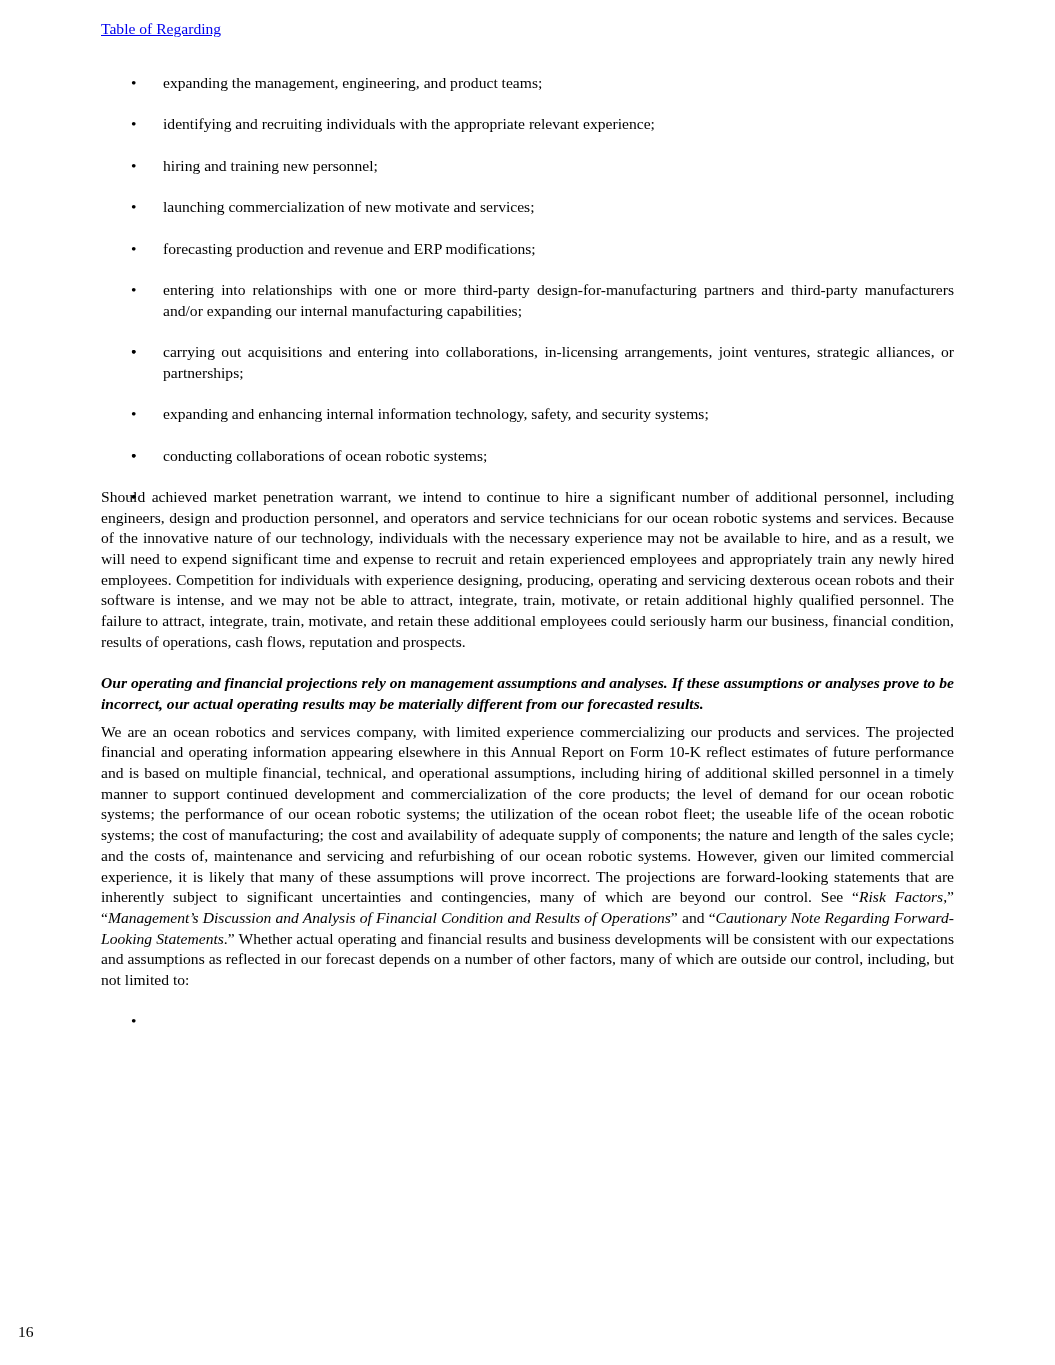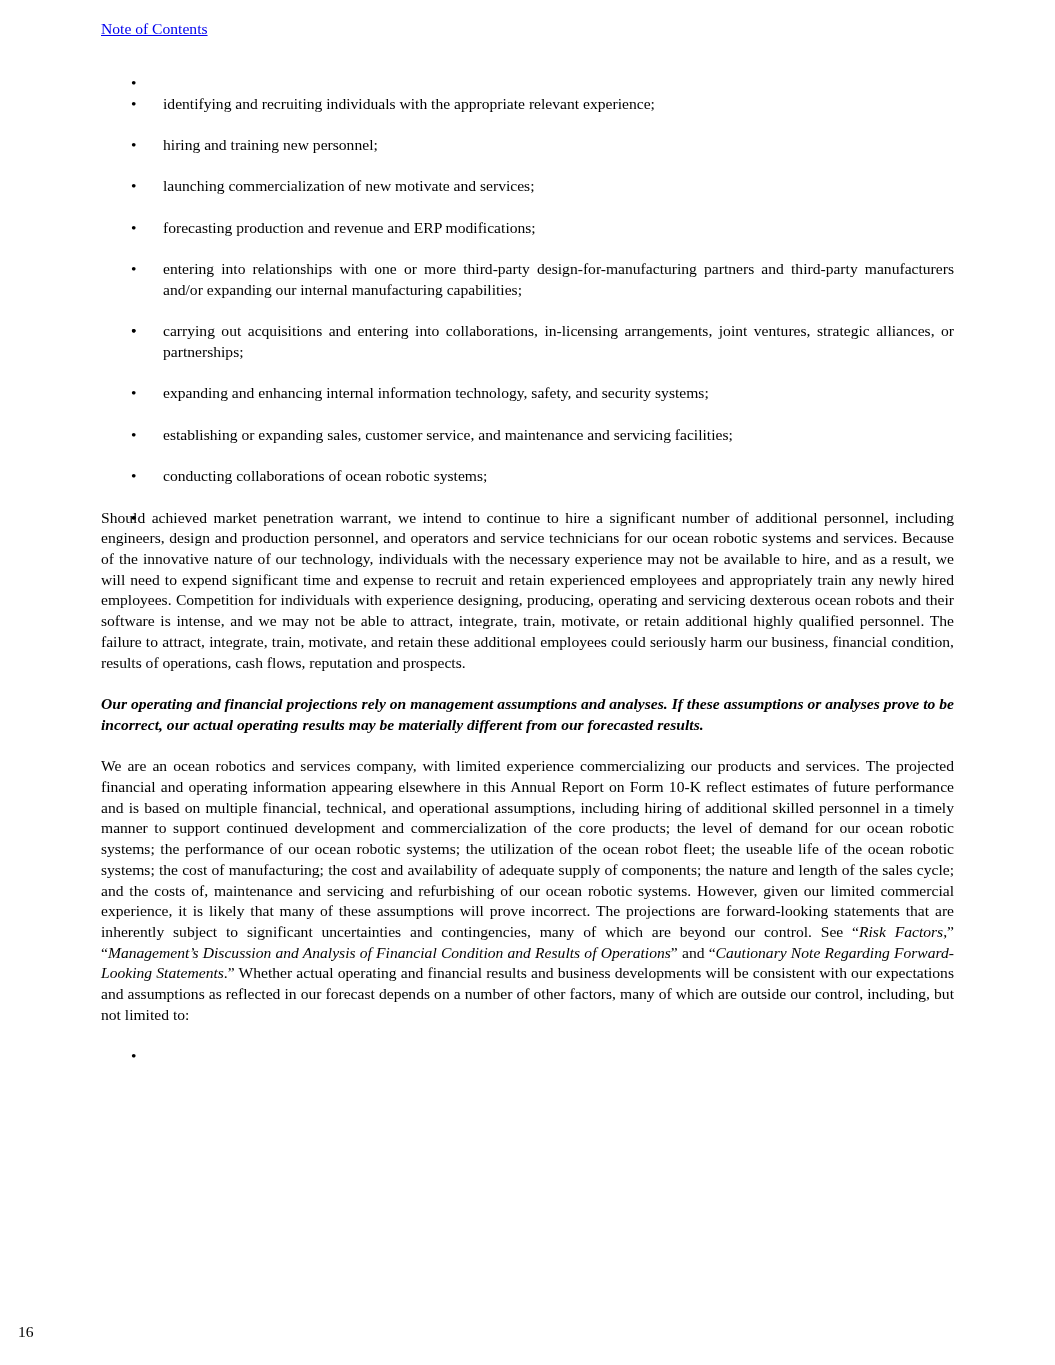--- a/index.html
+++ b/index.html
@@ -36,52 +36,52 @@
   .bullet .dot {
     position: absolute;
     left: 30px;
     top: 0;
   }
   p.para {
     margin: 0 0 20.7px 0;
     text-align: justify;
   }
   p.heading {
-    margin: 0 0 21px 0;
+    margin: 0 0 7px 0;
     text-align: justify;
     font-weight: bold;
     font-style: italic;
   }
   .page-number {
     position: absolute;
     left: 0;
     width: 1055px;
     top: 1322px;
     text-align: left;
     margin-left: 18px;
   }
   i { font-style: italic; }
 </style>
 </head>
 <body>
 
-<a class="toc-link">Note of Contents</a>
+<a class="toc-link">Table of Regarding</a>
 
 <div class="content">
 
-  <div class="bullet"><span class="dot">•</span></div>
+  <div class="bullet"><span class="dot">•</span><span>expanding the management, engineering, and product teams;</span></div>
   <div class="bullet"><span class="dot">•</span><span>identifying and recruiting individuals with the appropriate relevant experience;</span></div>
   <div class="bullet"><span class="dot">•</span><span>hiring and training new personnel;</span></div>
   <div class="bullet"><span class="dot">•</span><span>launching commercialization of new motivate and services;</span></div>
   <div class="bullet"><span class="dot">•</span><span>forecasting production and revenue and ERP modifications;</span></div>
   <div class="bullet"><span class="dot">•</span><span>entering into relationships with one or more third-party design-for-manufacturing partners and third-party manufacturers and/or expanding our internal manufacturing capabilities;</span></div>
   <div class="bullet"><span class="dot">•</span></div>
   <div class="bullet"><span class="dot">•</span><span>carrying out acquisitions and entering into collaborations, in-licensing arrangements, joint ventures, strategic alliances, or partnerships;</span></div>
   <div class="bullet"><span class="dot">•</span><span>expanding and enhancing internal information technology, safety, and security systems;</span></div>
-  <div class="bullet"><span class="dot">•</span><span>establishing or expanding sales, customer service, and maintenance and servicing facilities;</span></div>
+  <div class="bullet"><span class="dot">•</span></div>
   <div class="bullet"><span class="dot">•</span><span>conducting collaborations of ocean robotic systems;</span></div>
   <div class="bullet"><span class="dot">•</span></div>
   <div class="bullet"><span class="dot">•</span></div>
 
   <p class="para">Should achieved market penetration warrant, we intend to continue to hire a significant number of additional personnel, including engineers, design and production personnel, and operators and service technicians for our ocean robotic systems and services. Because of the innovative nature of our technology, individuals with the necessary experience may not be available to hire, and as a result, we will need to expend significant time and expense to recruit and retain experienced employees and appropriately train any newly hired employees. Competition for individuals with experience designing, producing, operating and servicing dexterous ocean robots and their software is intense, and we may not be able to attract, integrate, train, motivate, or retain additional highly qualified personnel. The failure to attract, integrate, train, motivate, and retain these additional employees could seriously harm our business, financial condition, results of operations, cash flows, reputation and prospects.</p>
 
   <p class="heading">Our operating and financial projections rely on management assumptions and analyses. If these assumptions or analyses prove to be incorrect, our actual operating results may be materially different from our forecasted results.</p>
 
   <p class="para"><span>We are an ocean robotics and services company, with limited experience commercializing our products and services. The projected financial and operating information appearing elsewhere in this Annual Report on Form 10-K reflect estimates of future performance and is based on multiple financial, technical, and operational assumptions, including hiring of additional skilled personnel in a timely manner to support continued development and commercialization of the core products; the level of demand for our ocean robotic systems; the performance of our ocean robotic systems; the utilization of the ocean robot fleet; the useable life of the ocean robotic systems; the cost of manufacturing; the cost and availability of adequate supply of components; the nature and length of the sales cycle; and the costs of, maintenance and servicing and refurbishing of our ocean robotic systems. However, given our limited commercial experience, it is likely that many of these assumptions will prove incorrect. The projections are forward-looking statements that are inherently subject to significant uncertainties and contingencies, many of which are beyond our control. See “</span><i>Risk Factors</i><span>,” “</span><i>Management’s Discussion and Analysis of Financial Condition and Results of Operations</i><span>” and “</span><i>Cautionary Note Regarding Forward-Looking Statements</i><span>.” Whether actual operating and financial results and business developments will be consistent with our expectations and assumptions as reflected in our forecast depends on a number of other factors, many of which are outside our control, including, but not limited to:</span></p>
 

